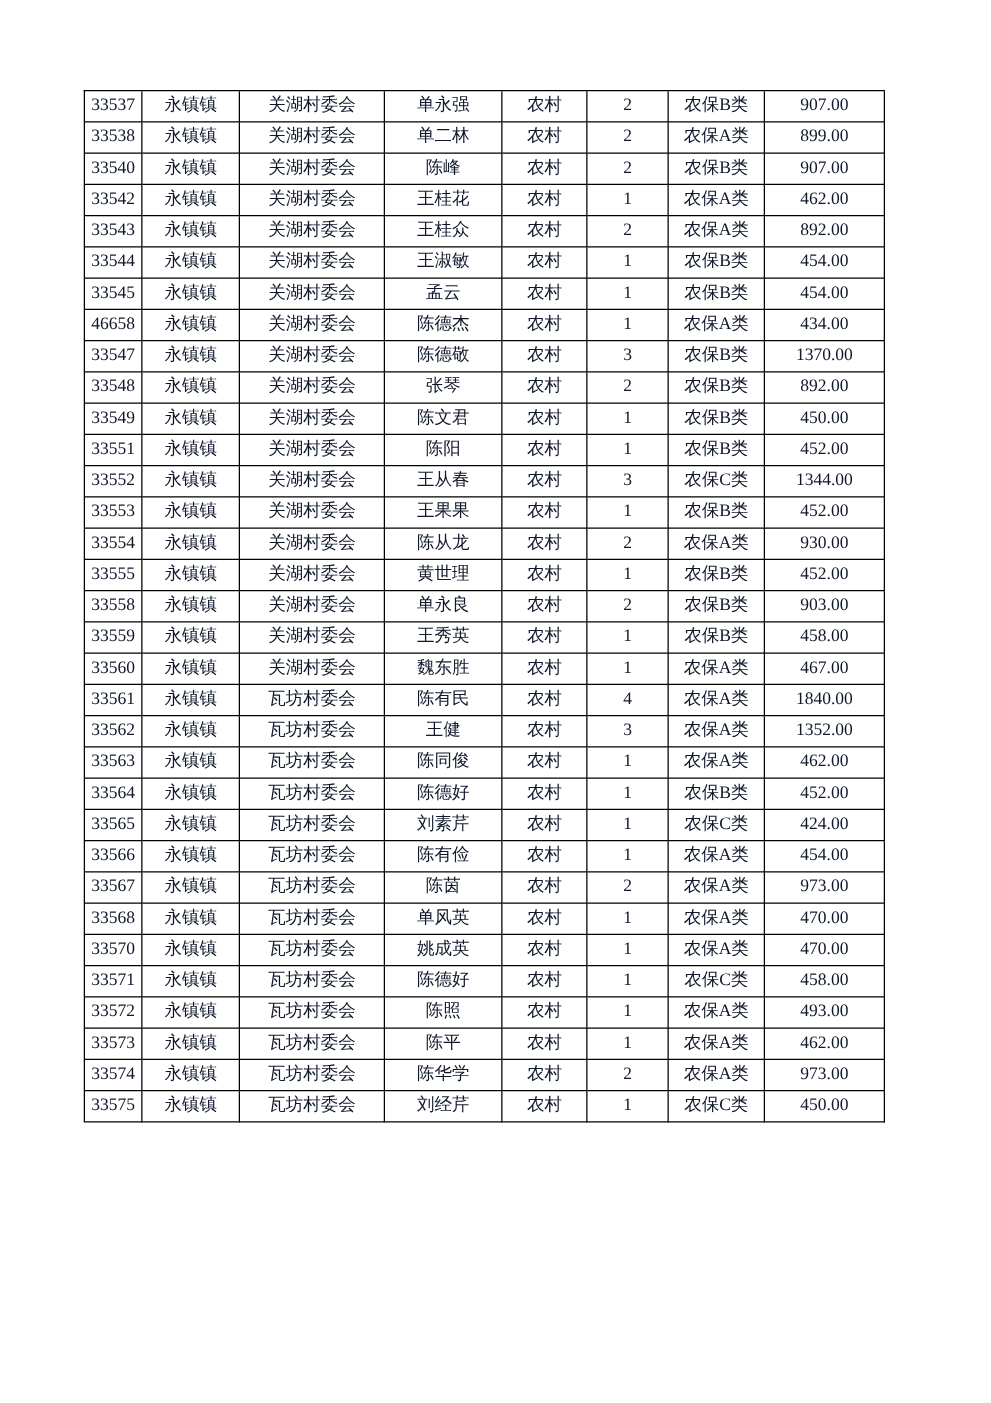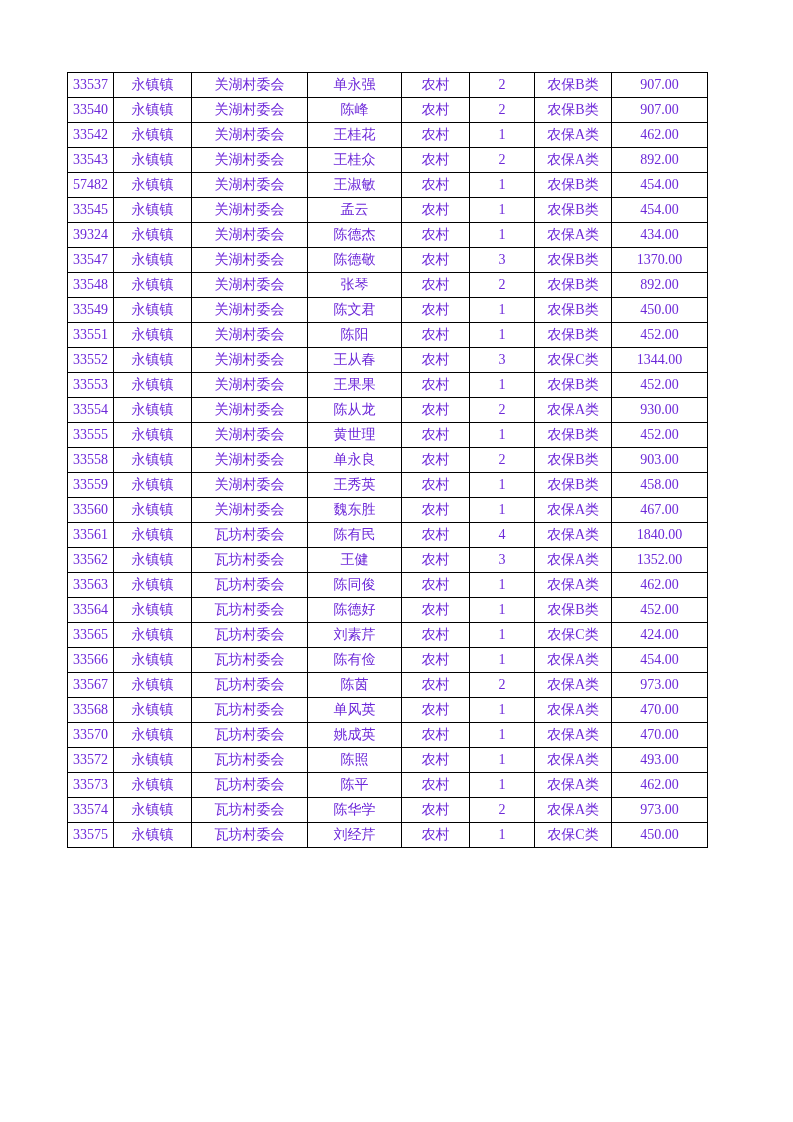--- a/index.html
+++ b/index.html
@@ -7,21 +7,21 @@
     padding: 0;
     background: #ffffff;
   }
   .page {
     position: relative;
     width: 720px;
     height: 1122px;
     background: #ffffff;
     overflow: hidden;
     font-family: "Liberation Serif", "DejaVu Serif", serif;
-    color: #6d28d9;
+    color: #0f172a;
     border-radius: 22px;
   }
   table.grid {
     position: absolute;
     left: 67px;
     top: 72px;
     width: 640px;
     table-layout: fixed;
     border-collapse: separate;
     border-spacing: 0;
@@ -70,20 +70,30 @@
           <td>33537</td>
           <td>永镇镇</td>
           <td>关湖村委会</td>
           <td>单永强</td>
           <td>农村</td>
           <td>2</td>
           <td>农保B类</td>
           <td>907.00</td>
         </tr>
         <tr>
+          <td>33538</td>
+          <td>永镇镇</td>
+          <td>关湖村委会</td>
+          <td>单二林</td>
+          <td>农村</td>
+          <td>2</td>
+          <td>农保A类</td>
+          <td>899.00</td>
+        </tr>
+        <tr>
           <td>33540</td>
           <td>永镇镇</td>
           <td>关湖村委会</td>
           <td>陈峰</td>
           <td>农村</td>
           <td>2</td>
           <td>农保B类</td>
           <td>907.00</td>
         </tr>
         <tr>
@@ -100,41 +110,41 @@
           <td>33543</td>
           <td>永镇镇</td>
           <td>关湖村委会</td>
           <td>王桂众</td>
           <td>农村</td>
           <td>2</td>
           <td>农保A类</td>
           <td>892.00</td>
         </tr>
         <tr>
-          <td>57482</td>
+          <td>33544</td>
           <td>永镇镇</td>
           <td>关湖村委会</td>
           <td>王淑敏</td>
           <td>农村</td>
           <td>1</td>
           <td>农保B类</td>
           <td>454.00</td>
         </tr>
         <tr>
           <td>33545</td>
           <td>永镇镇</td>
           <td>关湖村委会</td>
           <td>孟云</td>
           <td>农村</td>
           <td>1</td>
           <td>农保B类</td>
           <td>454.00</td>
         </tr>
         <tr>
-          <td>39324</td>
+          <td>46658</td>
           <td>永镇镇</td>
           <td>关湖村委会</td>
           <td>陈德杰</td>
           <td>农村</td>
           <td>1</td>
           <td>农保A类</td>
           <td>434.00</td>
         </tr>
         <tr>
           <td>33547</td>
@@ -328,20 +338,30 @@
         </tr>
         <tr>
           <td>33570</td>
           <td>永镇镇</td>
           <td>瓦坊村委会</td>
           <td>姚成英</td>
           <td>农村</td>
           <td>1</td>
           <td>农保A类</td>
           <td>470.00</td>
+        </tr>
+        <tr>
+          <td>33571</td>
+          <td>永镇镇</td>
+          <td>瓦坊村委会</td>
+          <td>陈德好</td>
+          <td>农村</td>
+          <td>1</td>
+          <td>农保C类</td>
+          <td>458.00</td>
         </tr>
         <tr>
           <td>33572</td>
           <td>永镇镇</td>
           <td>瓦坊村委会</td>
           <td>陈照</td>
           <td>农村</td>
           <td>1</td>
           <td>农保A类</td>
           <td>493.00</td>

